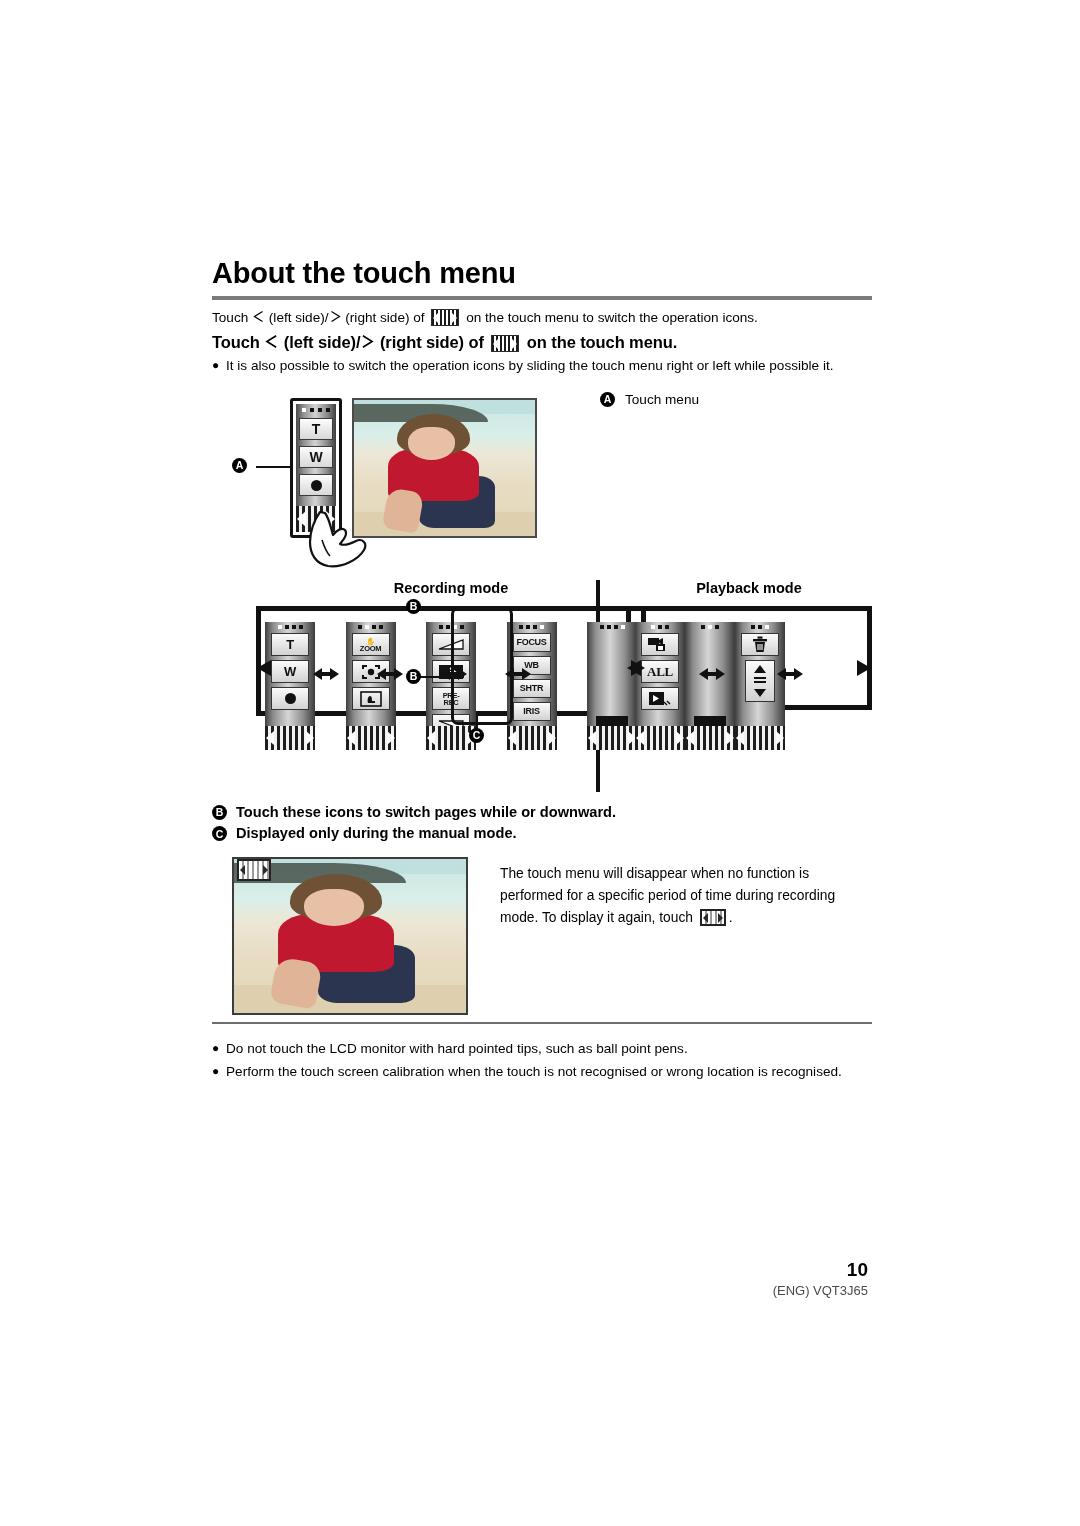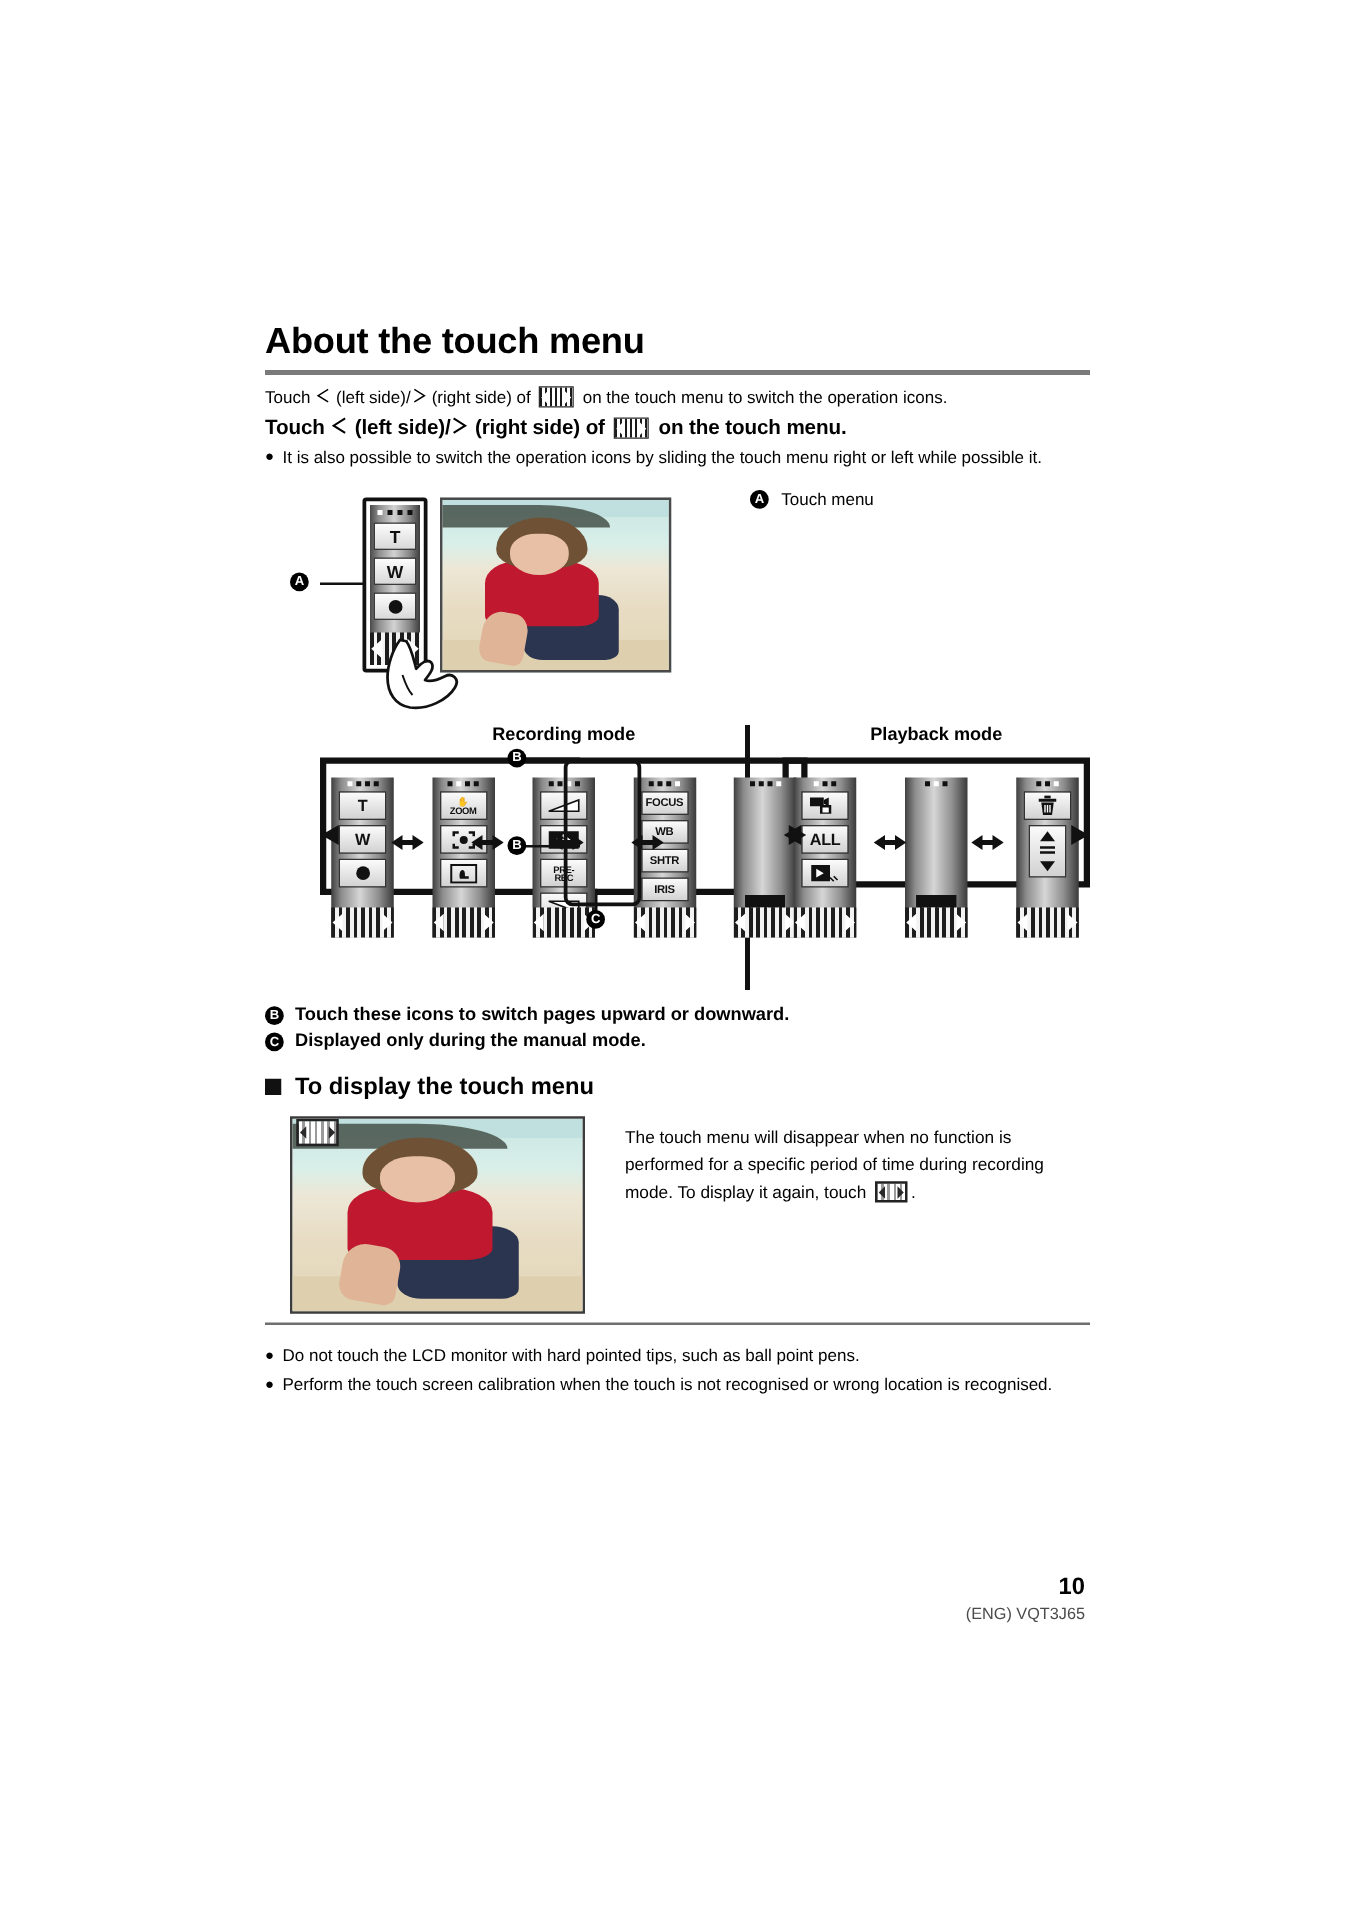--- a/index.html
+++ b/index.html
@@ -748,21 +748,21 @@
         <span class="cmark marker-abs" style="left:150px; top:89px;">B</span>
 
         <div class="cstem" style="left:220px; top:131px; height:18px;"></div>
         <span class="cmark marker-abs" style="left:213px; top:148px;">C</span>
       </div>
 
       <div class="pb-block">
         <div class="mode-title">Playback mode</div>
 
         <div class="loopbox" style="height:104px;">
-          <div class="panel-row" style="justify-content:space-between;">
+          <div class="panel-row" style="justify-content:flex-start;font-family:Liberation Serif, serif;">
 
             <div class="panel">
               <div class="dots">
                   <i class="on"></i>
                   <i></i>
                   <i></i>
                 </div>
               <div class="btn tall">
                 <svg width="26" height="17" viewBox="0 0 26 17">
                   <rect x="1" y="2" width="11" height="7" fill="#111"></rect>
@@ -842,32 +842,28 @@
           <svg style="position:absolute;right:-4px;top:49px;z-index:3" width="16" height="16" viewBox="0 0 16 16">
               <path d="M16 8 L2 0 L2 16 Z" fill="#111"></path>
             </svg>
         </div>
       </div>
     </div>
 
     <div class="legend-rows">
       <div class="legend-row">
         <span class="cmark">B</span>
-        <span>Touch these icons to switch pages upward or downward.</span>
+        <span>Touch these icons to switch pages while or downward.</span>
       </div>
       <div class="legend-row">
         <span class="cmark">C</span>
         <span>Displayed only during the manual mode.</span>
       </div>
     </div>
 
-    <div class="sqhead">
-      <span class="sq"></span>
-      <span>To display the touch menu</span>
-    </div>
 
     <div class="fig2">
       <div class="photo2">
         <div class="photo-inner">
           <div class="ph-rock"></div>
           <div class="ph-sand"></div>
           <div class="ph-jeans"></div>
           <div class="ph-shirt"></div>
           <div class="ph-arm"></div>
           <div class="ph-hair"></div>

